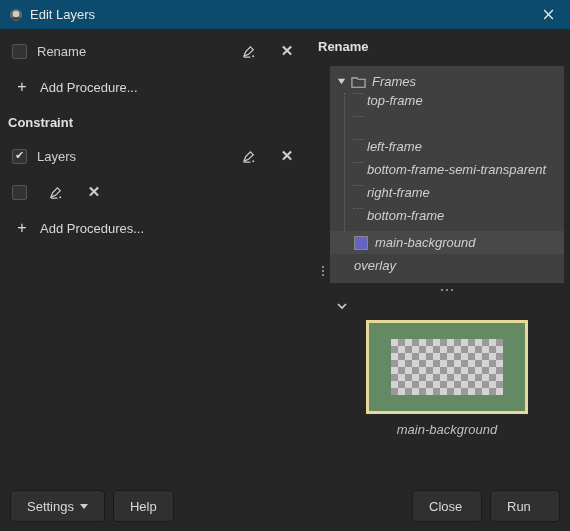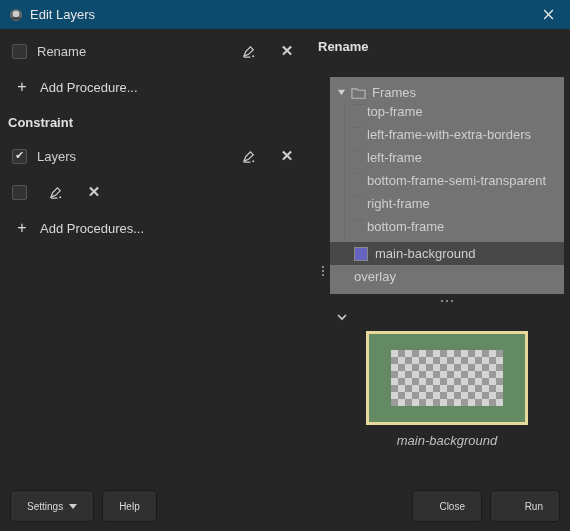--- a/index.html
+++ b/index.html
@@ -66,24 +66,25 @@
     padding: 0 0 0 8px;
     color: #d9d9d9;
   }
   .plus {
     width: 16px; height: 16px; margin-right: 10px;
     display: inline-flex; align-items: center; justify-content: center;
     font-size: 16px; color: #d9d9d9;
   }
   
   .tree {
-    background: #737373;
+    background: #404040;
     border-radius: 0;
     padding: 4px 0 6px 0;
-    margin-top: 15px;
+    margin-top: 4px;
+    font-style: italic;
   }
   .tree-node {
     display: flex; align-items: center;
     height: 23px;
     padding: 0 6px 0 6px;
   }
   .tree-node.selected { background: #484848; }
   .toggle-triangle {
     width: 11px; height: 11px; margin-right: 2px;
     display: inline-flex; align-items: center; justify-content: center;
@@ -146,22 +147,22 @@
     gap: 8px;
   }
   .spacer { flex: 1; }
   .btn {
     height: 32px;
     padding: 0 16px;
     background: #303030;
     border: 1px solid #1a1a1a;
     border-radius: 4px;
     color: #d9d9d9;
-    display: inline-flex; align-items: center; justify-content: flex-end;
-    font-size: 10px;
+    display: inline-flex; align-items: center; justify-content: flex-start;
+    font-size: 13px;
   }
   .btn.caret::after { content: ""; margin-left:6px; border-left:4px solid transparent; border-right:4px solid transparent; border-top:5px solid #cfcfcf; }
   .preview-row { display:flex; align-items:flex-start; }
 </style>
 </head>
 <body>
 
 <div class="titlebar">
   <span class="app-icon">
     <svg viewBox="0 0 16 16">
@@ -269,21 +270,20 @@
             </span>
             <span class="node-label">Frames</span>
           </div>
           <div class="branch">
             <div class="leaf-line">
                 <span class="hconn"></span>
                 <span class="node-label">top-frame</span>
               </div>
             <div class="leaf-line">
                 <span class="hconn"></span>
-                <span class="node-label">left-frame-with-extra-borders</span>
               </div>
             <div class="leaf-line">
                 <span class="hconn"></span>
                 <span class="node-label">left-frame</span>
               </div>
             <div class="leaf-line">
                 <span class="hconn"></span>
                 <span class="node-label">bottom-frame-semi-transparent</span>
               </div>
             <div class="leaf-line">

